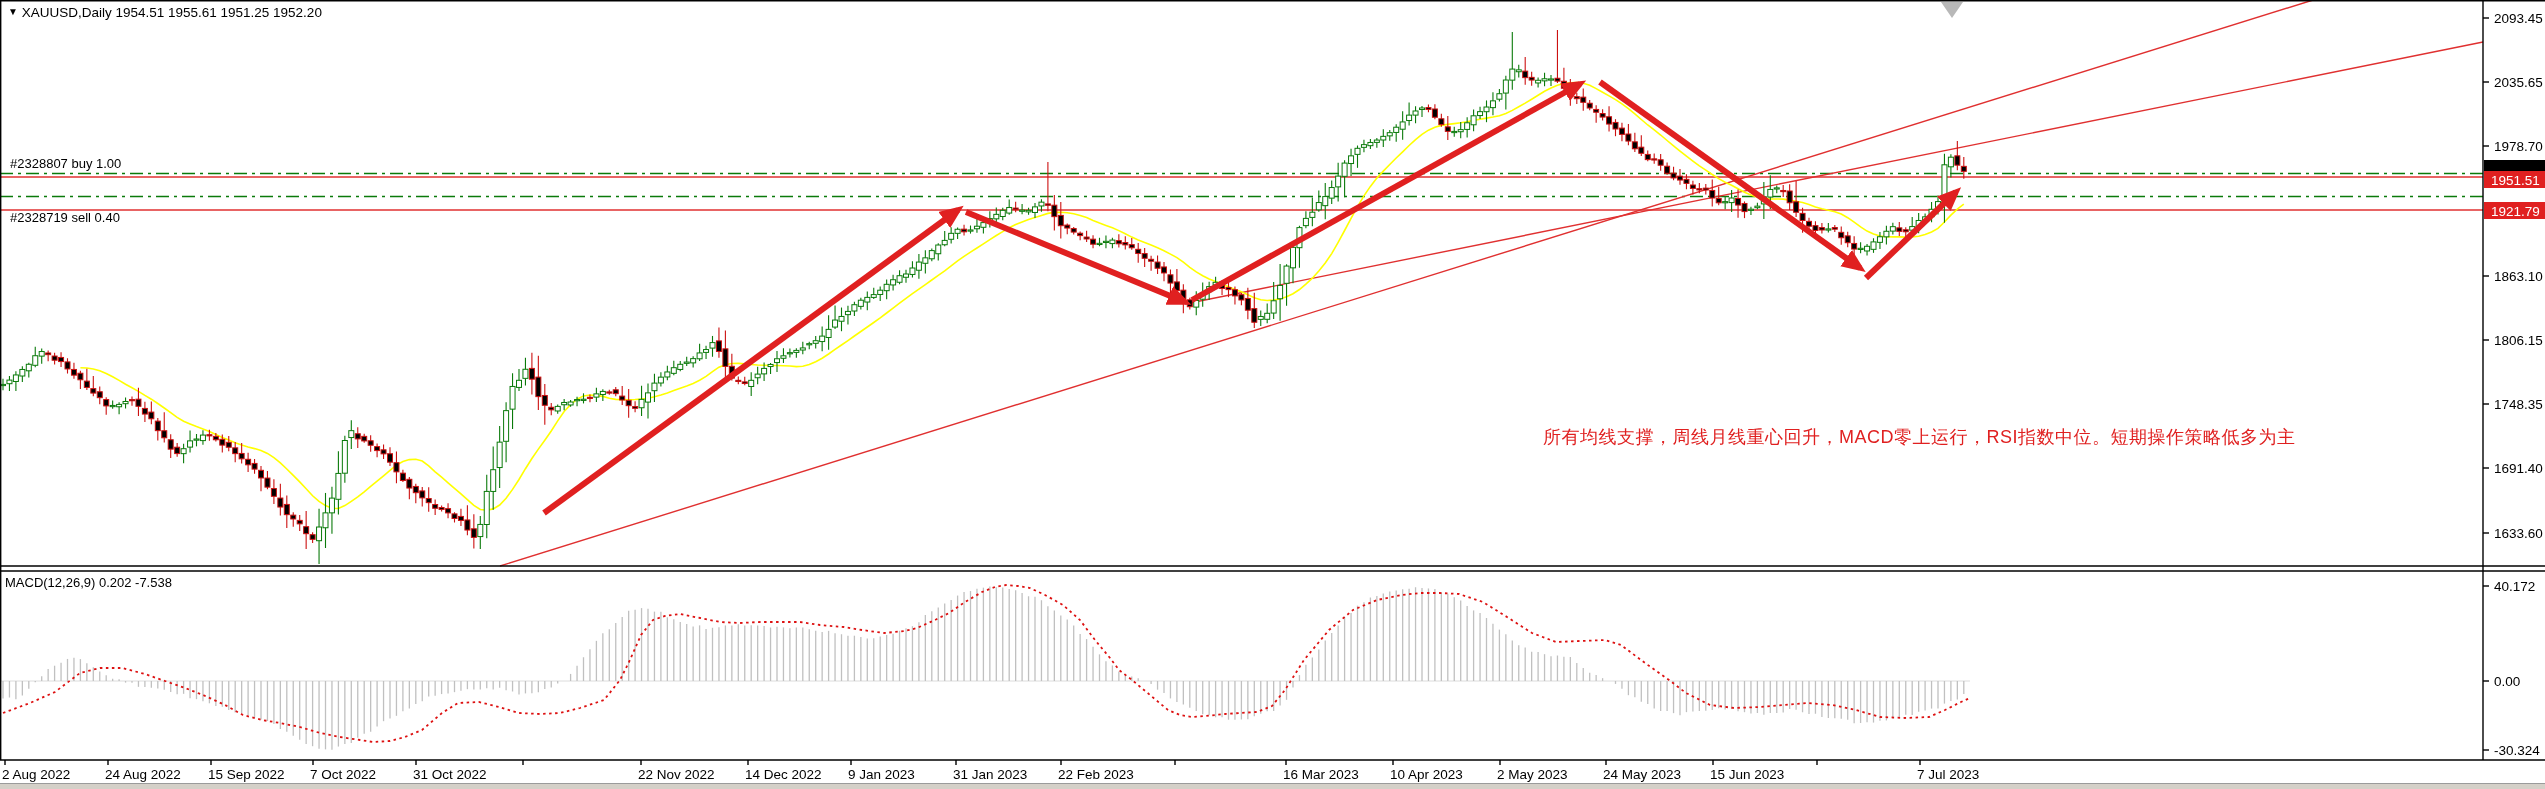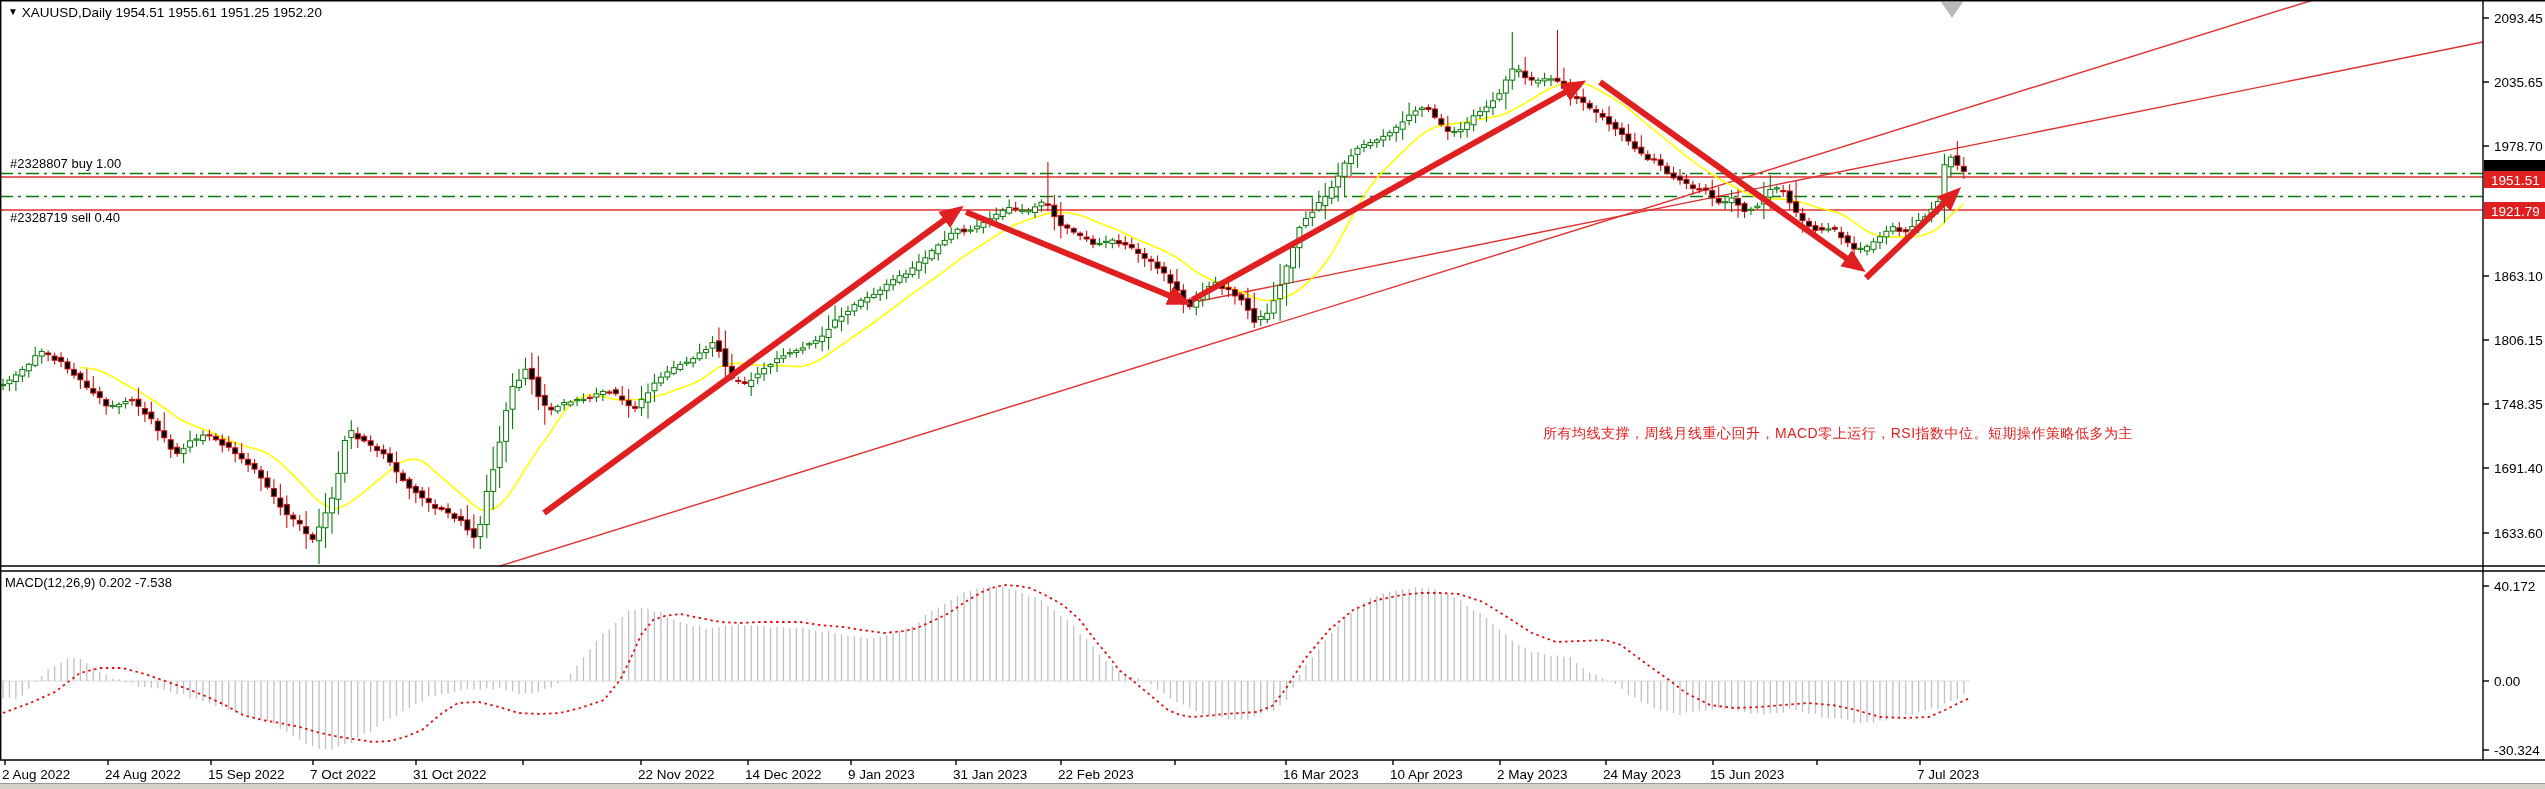--- a/index.html
+++ b/index.html
@@ -4,21 +4,21 @@
 <style>
   html,body{margin:0;padding:0;background:#fff;}
   #screen{position:relative;width:2545px;height:789px;background:#ffffff;overflow:hidden;
           font-family:"Liberation Sans",sans-serif;-webkit-font-smoothing:antialiased;}
   #chart-svg{position:absolute;left:0;top:0;}
   .lbl{position:absolute;color:#000;font-size:13px;white-space:nowrap;}
   #symbol-title{left:8px;top:5px;font-size:13.5px;}
   #order-label-1{left:10px;top:156px;text-align:center;}
   #order-label-2{left:10px;top:179px;margin-top:31px;}
   #macd-label{left:5px;top:575px;}
-  #annotation{left:1543px;top:425px;color:#e02020;font-size:14px;letter-spacing:0.5px;}
+  #annotation{left:1543px;top:425px;color:#e02020;font-size:18px;letter-spacing:0.5px;}
   #bottom-strip{position:absolute;left:0;top:783px;width:2545px;height:6px;background:#d4d0c8;border-top:1px solid #9b9b9b;}
 </style>
 </head>
 <body>
 
 <div id="screen">
   <svg id="chart-svg" width="2545" height="789">
       <g>
         <line x1="0" y1="173.5" x2="2483" y2="173.5" stroke="#0a7a0a" stroke-width="1.6" stroke-dasharray="13,5,3,5"></line>
         <line x1="0" y1="196.5" x2="2483" y2="196.5" stroke="#0a7a0a" stroke-width="1.6" stroke-dasharray="13,5,3,5"></line>

